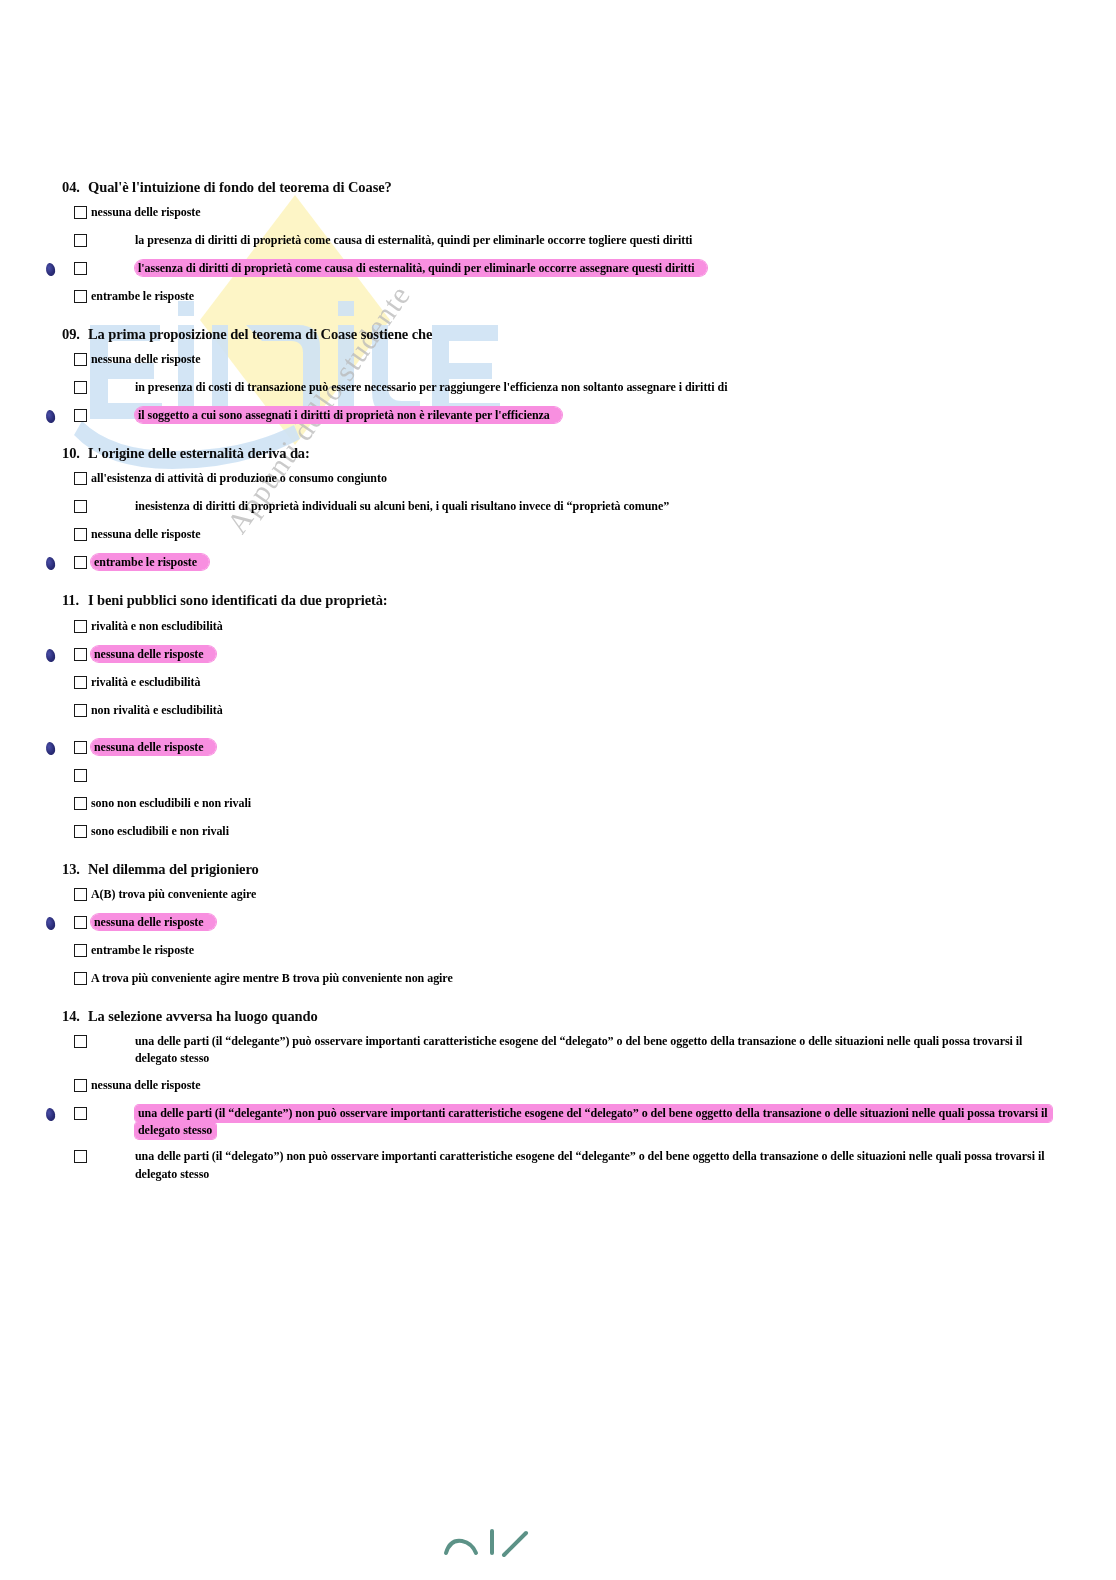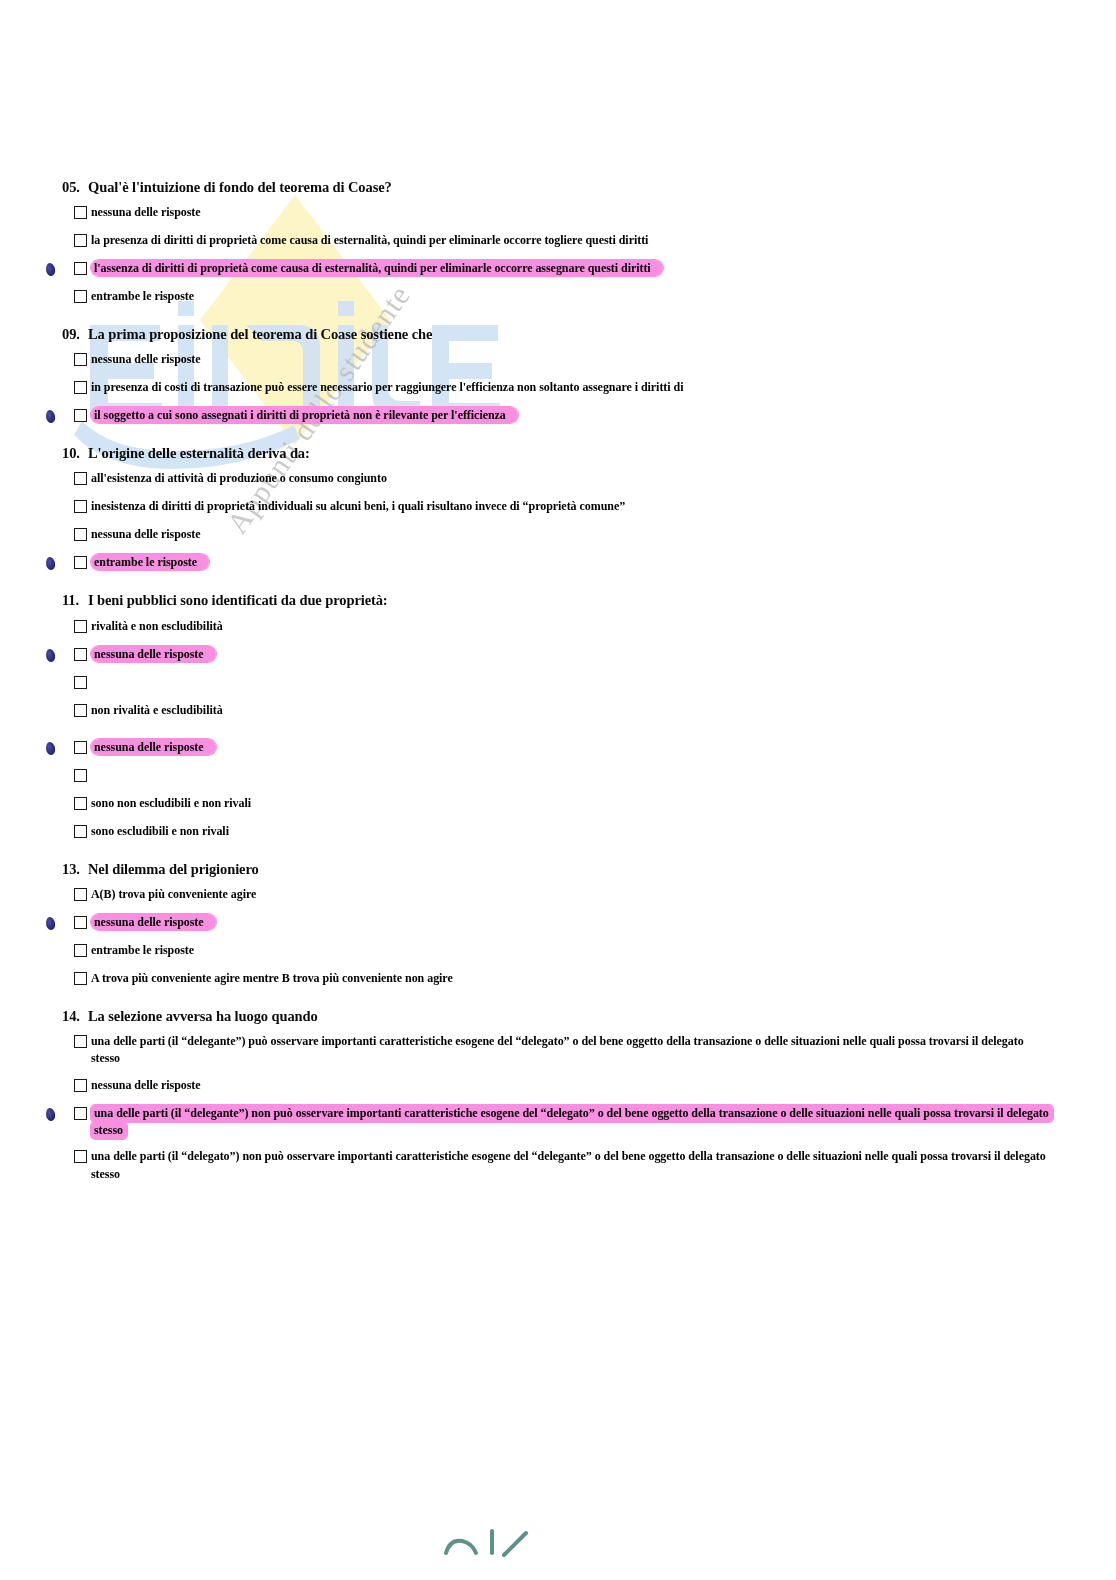--- a/index.html
+++ b/index.html
@@ -112,21 +112,21 @@
     padding: 1px 12px 1px 3px;
     box-decoration-break: clone;
     -webkit-box-decoration-break: clone;
   }
   .atext.hl.block .hlwrap {
     border-radius: 4px;
     padding: 1px 4px 2px 3px;
   }
 
   
-  .w-wide  { max-width: 975px; }
+  .w-wide  { max-width: 975px; margin-left: 44px; }
   .w-mid   { max-width: 800px; }
 
   
   #footer-mark {
     position: absolute;
     left: 430px;
     top: 1495px;
     width: 150px;
     height: 85px;
     z-index: 1;
@@ -156,21 +156,21 @@
 
     <g transform="rotate(-55 250 250)">
       <text x="120" y="258" font-family="'Liberation Serif', serif" font-size="30" fill="#b9b9b9" opacity="0.75" letter-spacing="1">Appunti dello studente</text>
     </g>
   </svg>
 </div>
 
 <div id="page">
   <div class="quiz" id="quiz-root">
       <div class="question-block">
-        <div class="q-title"><span class="q-num">05.</span><span>Qual'è l'intuizione di fondo del teorema di Coase?</span></div>
+        <div class="q-title"><span class="q-num">04.</span><span>Qual'è l'intuizione di fondo del teorema di Coase?</span></div>
         <div class="answer nobullet">
           <span class="checkbox"></span>
           <span class="atext w-mid"><span class="">nessuna delle risposte</span></span>
         </div>
         <div class="answer nobullet">
           <span class="checkbox"></span>
           <span class="atext w-wide"><span class="">la presenza di diritti di proprietà come causa di esternalità, quindi per eliminarle occorre togliere questi diritti</span></span>
         </div>
         <div class="answer">
           <span class="bullet"></span>
@@ -224,20 +224,21 @@
           <span class="checkbox"></span>
           <span class="atext w-mid"><span class="">rivalità e non escludibilità</span></span>
         </div>
         <div class="answer">
           <span class="bullet"></span>
           <span class="checkbox"></span>
           <span class="atext w-mid hl"><span class="hlwrap">nessuna delle risposte</span></span>
         </div>
         <div class="answer nobullet">
           <span class="checkbox"></span>
+          <span class="atext w-mid"><span class="">rivalità e escludibilità</span></span>
         </div>
         <div class="answer nobullet">
           <span class="checkbox"></span>
           <span class="atext w-mid"><span class="">non rivalità e escludibilità</span></span>
         </div>
       </div>
       <div class="question-block">
         <div class="answer">
           <span class="bullet"></span>
           <span class="checkbox"></span>

